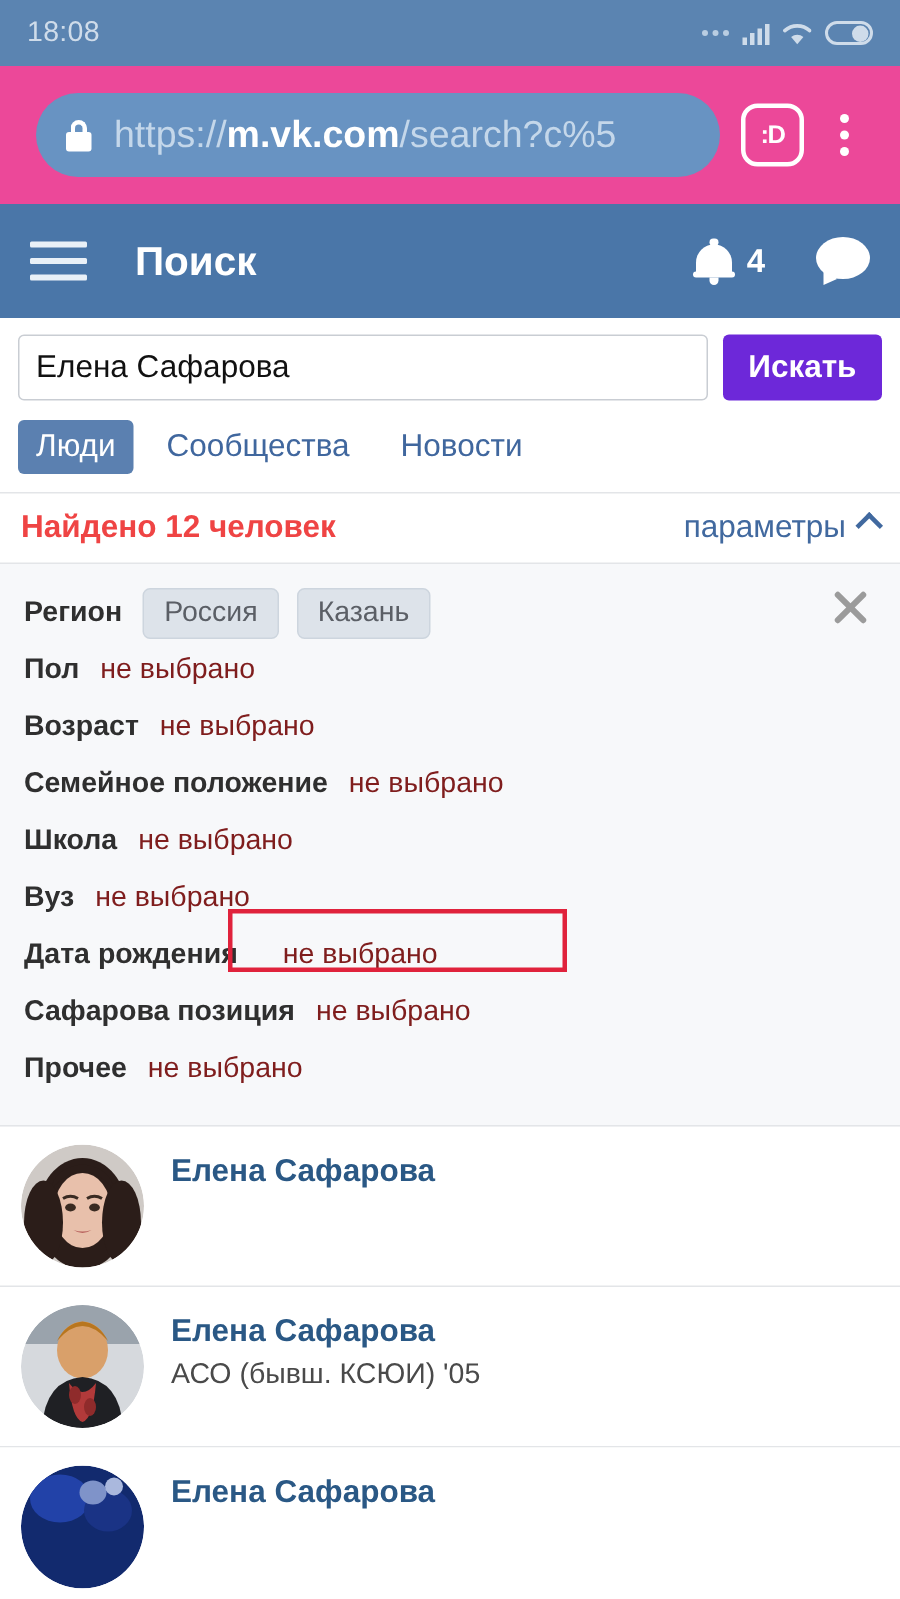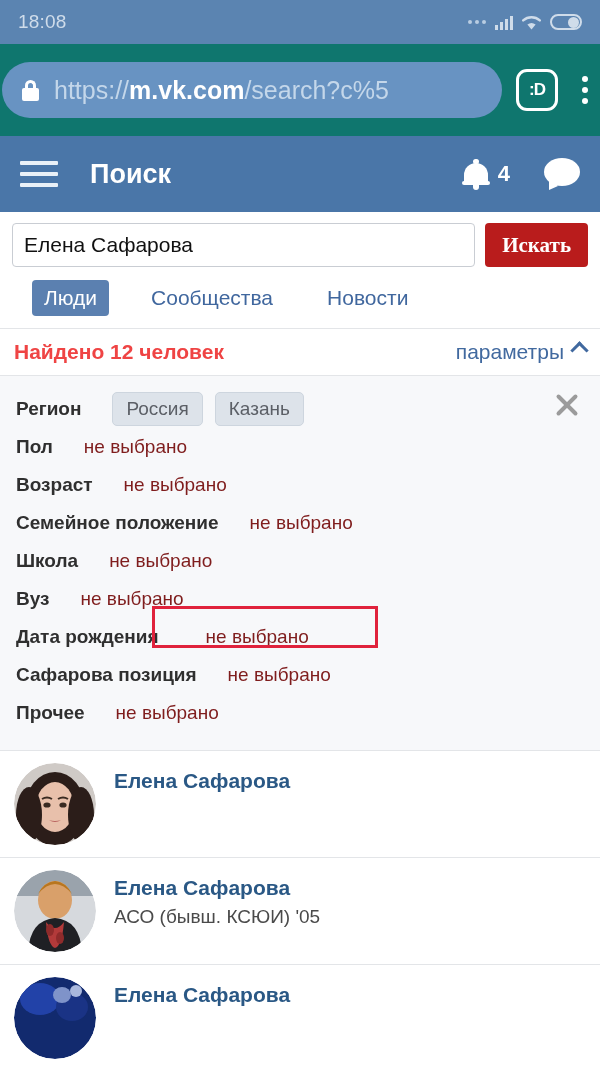--- a/index.html
+++ b/index.html
@@ -28,22 +28,22 @@
   .signal i:nth-child(3){height:11px} .signal i:nth-child(4){height:14px}
   .wifi { width: 19px; height: 15px; position: relative; }
   .battery {
     width: 32px; height: 16px; border: 2px solid #cfdcea; border-radius: 9px;
     position: relative; display: flex; align-items: center; justify-content: flex-end;
   }
   .battery::before { content:""; width: 11px; height: 11px; border-radius: 50%; background: #cfdcea; margin-right: 1px; }
 
   
   .browserbar {
-    height: 92px; background: #0f766e;
-    display: flex; align-items: center; padding: 0 2px; gap: 14px;
+    height: 92px; background: #ec4899;
+    display: flex; align-items: center; padding: 0 24px; gap: 14px;
   }
   .urlpill {
     flex: 1; height: 56px; border-radius: 28px; background: #6893c2;
     display: flex; align-items: center; padding: 0 20px; gap: 15px; overflow: hidden;
   }
   .lock { width: 17px; height: 21px; position: relative; flex: none; }
   .lock .body { position: absolute; bottom: 0; width: 17px; height: 13px; background: #fff; border-radius: 2px; }
   .lock .shackle {
     position: absolute; top: 0; left: 3px; width: 11px; height: 11px;
     border: 3px solid #fff; border-bottom: none;
@@ -84,45 +84,45 @@
     border-left: 9px solid #fff; border-top: 8px solid transparent; border-bottom: 4px solid transparent; }
 
   
   .searchrow { display: flex; align-items: center; padding: 11px 12px 9px 12px; gap: 10px; background:#fff; }
   .searchinput {
     flex: 1; height: 44px; border: 1px solid #c9cdd3; border-radius: 4px;
     font-size: 21px; padding: 0 11px; color: #111; background: #fff;
     font-family: "Liberation Sans", sans-serif;
   }
   .searchbtn {
-    height: 44px; background: #b91c1c; border: none; border-radius: 4px;
+    height: 44px; background: #6d28d9; border: none; border-radius: 4px;
     color: #fff; font-size: 21px; font-weight: bold; padding: 0 17px; cursor: pointer;
-    font-family: Liberation Serif, serif;
+    font-family: Liberation Sans, sans-serif;
   }
 
   
   .tabs { display: flex; align-items: center; gap: 10px; padding: 4px 12px 12px 12px; background:#fff; }
   .tab {
-    font-size: 21px; color: #40679e; padding: 6px 12px; border-radius: 4px; cursor: pointer; margin-left: 20px;
+    font-size: 21px; color: #40679e; padding: 6px 12px; border-radius: 4px; cursor: pointer;
   }
   .tab.active { background: #5b80b0; color: #fff; }
 
   
   .foundbar {
     display: flex; align-items: center; justify-content: space-between;
     padding: 0 14px; height: 48px; background: #fff;
     border-top: 1px solid #e3e5e8; border-bottom: 1px solid #e3e5e8;
   }
   .foundtext { font-size: 21px; font-weight: bold; color: #ef4444; }
   .params { display: flex; align-items: center; gap: 9px; color: #41699f; font-size: 21px; cursor: pointer; }
   .chev-up { width: 13px; height: 13px; border-left: 3px solid #41699f; border-top: 3px solid #41699f; transform: rotate(45deg); margin-bottom: 4px; }
 
   
   .filters { background: #f7f8fa; padding: 14px 0 18px 0; position: relative; border-bottom: 1px solid #e3e5e8; }
-  .frow { display: flex; align-items: center; padding: 0 16px; min-height: 38px; gap: 31px; }
+  .frow { display: flex; align-items: center; padding: 0 16px; min-height: 38px; gap: 14px; }
   .flabel { font-size: 19px; font-weight: bold; color: #2f2f2f; white-space: nowrap; }
   .fvalue { font-size: 19px; color: #7f1d1d; white-space: nowrap; cursor: pointer; }
   .chips { display: flex; gap: 12px; }
   .chip {
     background: #dde3ea; border: 1px solid #cdd5de; border-radius: 5px;
     padding: 5px 13px; font-size: 19px; color: #5b5f66; cursor: pointer; white-space: nowrap;
   }
   .closex {
     position: absolute; top: 14px; right: 18px; width: 30px; height: 30px; cursor: pointer;
   }

